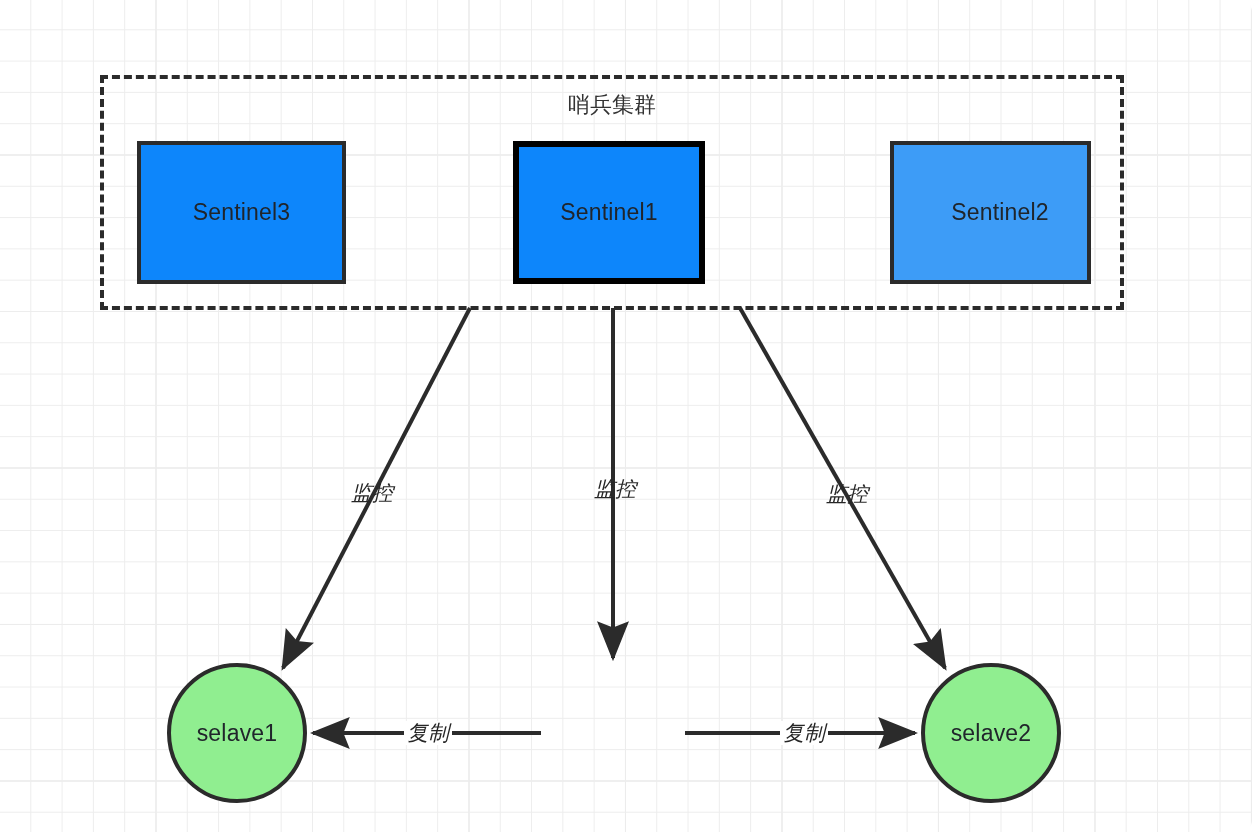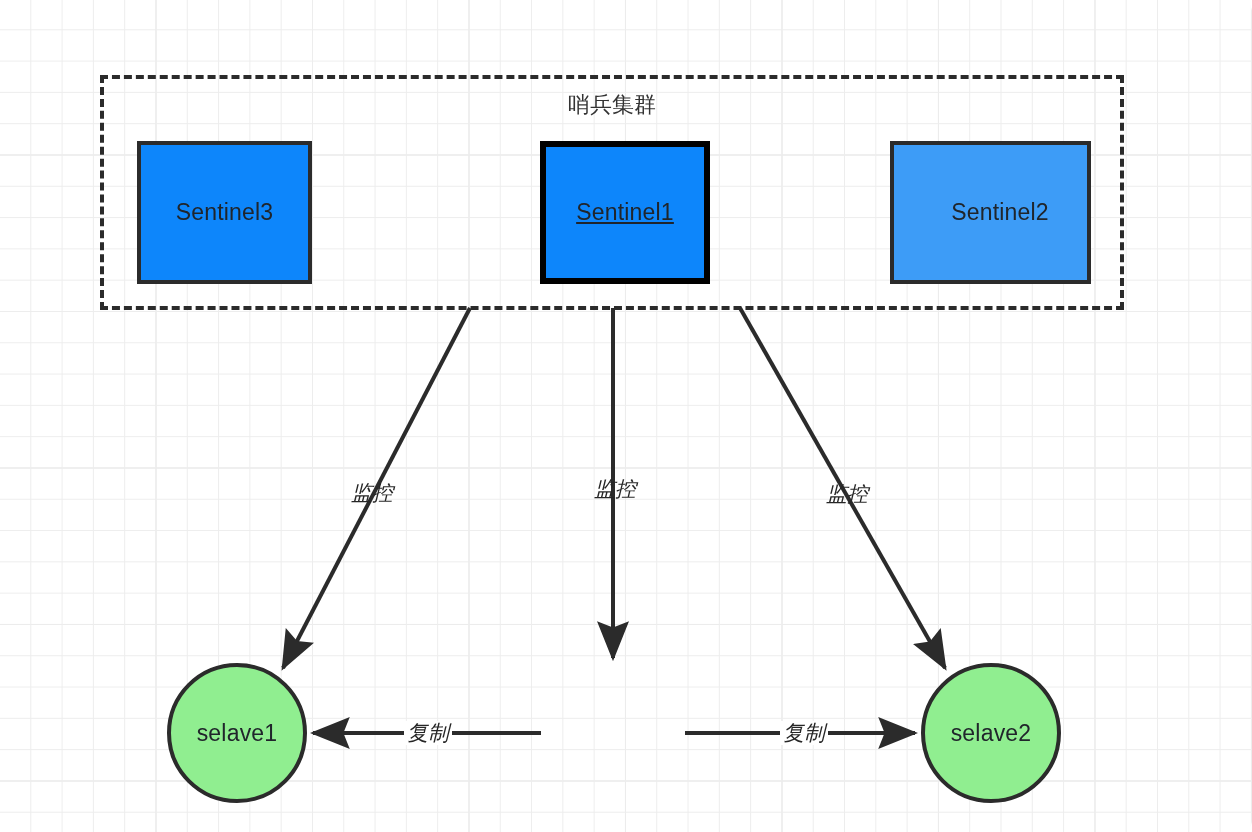--- a/index.html
+++ b/index.html
@@ -103,24 +103,24 @@
     </defs>
     <g id="edge-paths">
         <line x1="470" y1="308" x2="283" y2="668" stroke="#2b2b2b" stroke-width="4" stroke-linecap="butt" marker-end="url(#arrowhead)"></line>
         <line x1="613" y1="308" x2="613" y2="658" stroke="#2b2b2b" stroke-width="4" stroke-linecap="butt" marker-end="url(#arrowhead)"></line>
         <line x1="740" y1="308" x2="945" y2="668" stroke="#2b2b2b" stroke-width="4" stroke-linecap="butt" marker-end="url(#arrowhead)"></line>
         <line x1="541" y1="733" x2="313" y2="733" stroke="#2b2b2b" stroke-width="4" stroke-linecap="butt" marker-end="url(#arrowhead)"></line>
         <line x1="685" y1="733" x2="915" y2="733" stroke="#2b2b2b" stroke-width="4" stroke-linecap="butt" marker-end="url(#arrowhead)"></line>
       </g>
   </svg>
 
-  <div class="node-rect" id="node-sentinel3" style="left: 137px; top: 141px; width: 175px; height: 143px; background: rgb(13, 134, 251); border: 4px solid rgb(43, 43, 43);">
+  <div class="node-rect" id="node-sentinel3" style="left: 137px; top: 141px; width: 209px; height: 143px; background: rgb(13, 134, 251); border: 4px solid rgb(43, 43, 43);">
     <span>Sentinel3</span>
   </div>
-  <div class="node-rect" id="node-sentinel1" style="left: 540px; top: 141px; width: 170px; height: 143px; background: rgb(13, 134, 251); border: 6px solid rgb(0, 0, 0); text-decoration: underline;">
+  <div class="node-rect" id="node-sentinel1" style="left: 513px; top: 141px; width: 192px; height: 143px; background: rgb(13, 134, 251); border: 6px solid rgb(0, 0, 0);">
     <span>Sentinel1</span>
   </div>
   <div class="node-rect" id="node-sentinel2" style="left: 890px; top: 141px; width: 201px; height: 143px; background: rgb(61, 156, 247); border: 4px solid rgb(43, 43, 43); padding-left: 19px;">
     <span>Sentinel2</span>
   </div>
 
   <div class="node-circle" id="node-selave1" style="left: 167px; top: 663px; width: 140px; height: 140px; background: rgb(144, 238, 144); border: 4px solid rgb(43, 43, 43);">
     <span>selave1</span>
   </div>
   <div class="node-circle" id="node-selave2" style="left: 921px; top: 663px; width: 140px; height: 140px; background: rgb(144, 238, 144); border: 4px solid rgb(43, 43, 43);">

